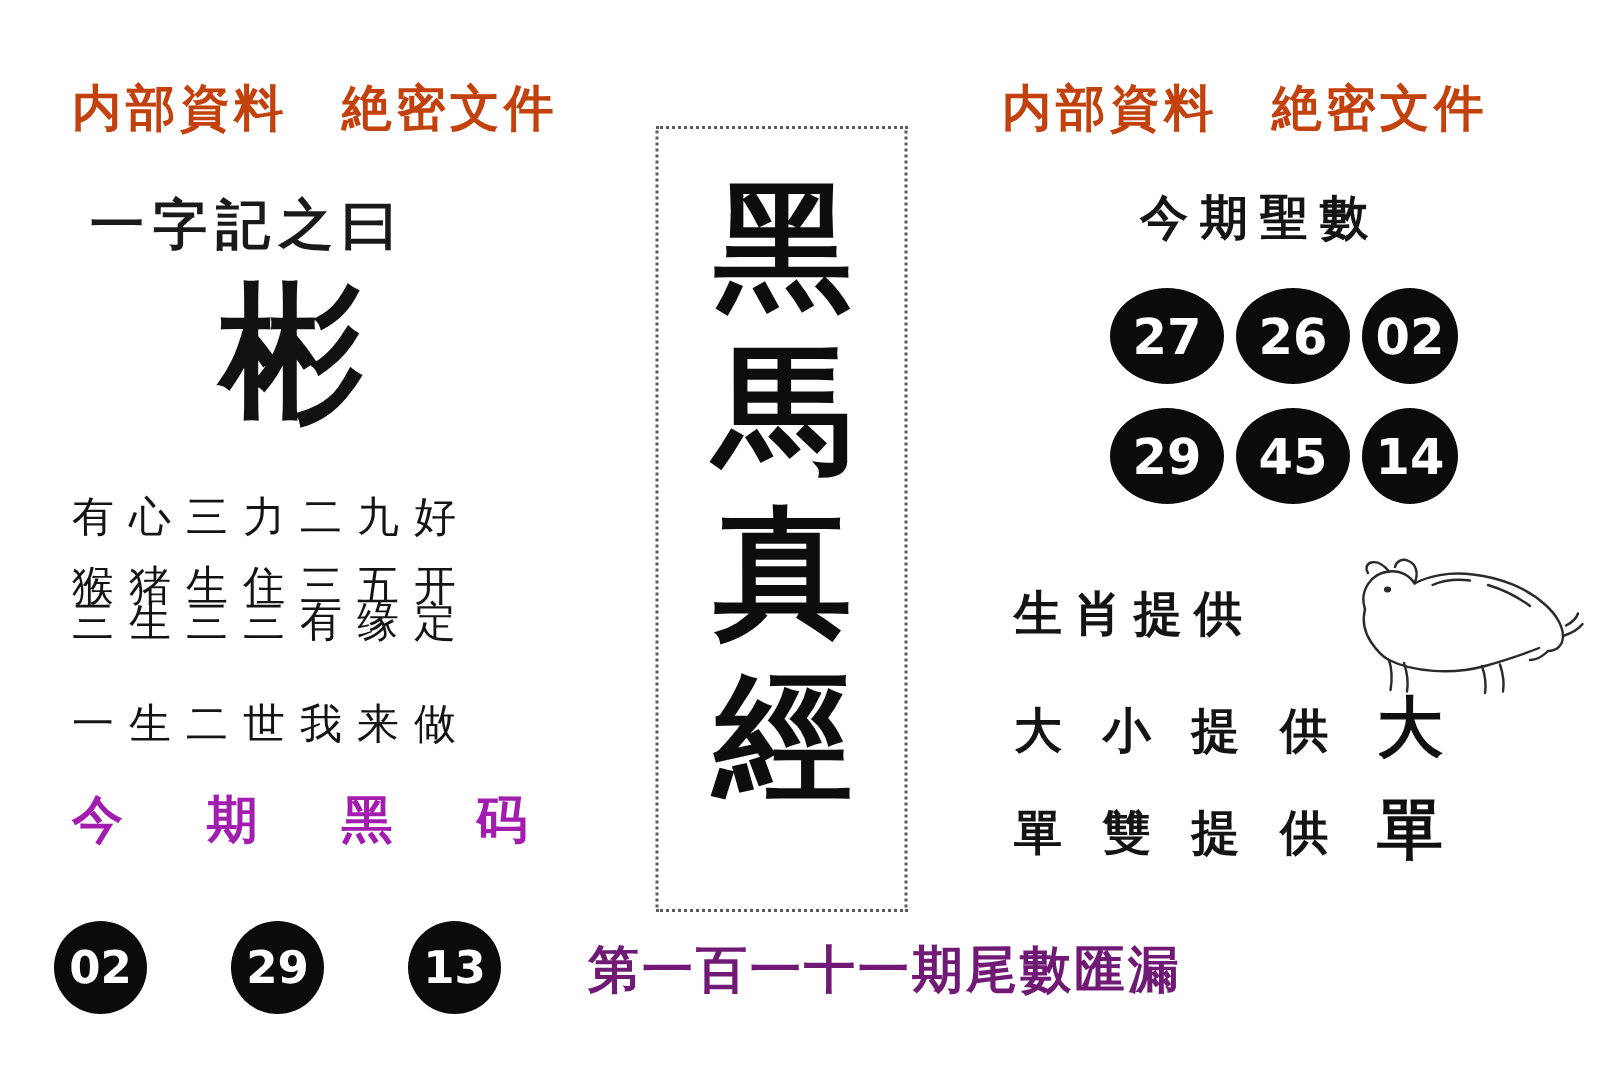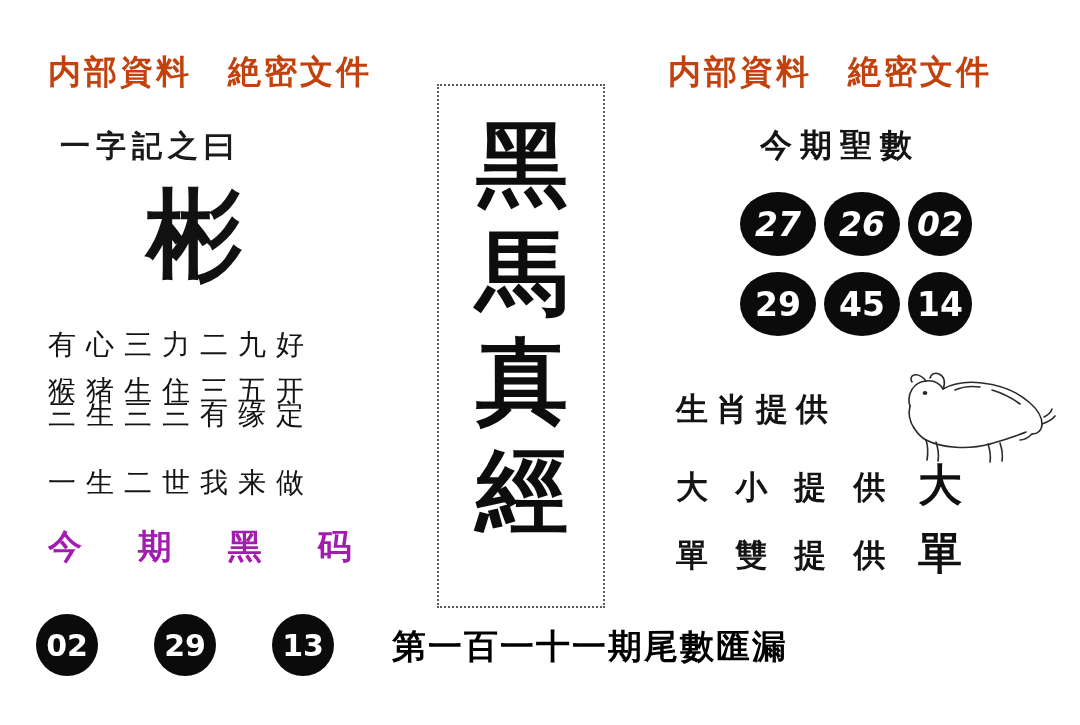--- a/index.html
+++ b/index.html
@@ -29,21 +29,21 @@
     letter-spacing: 3px;
     white-space: nowrap;
     color: #c2410c;
   }
   #header-left  { left: 48px;  top: 50px; }
   #header-right { left: 668px; top: 50px; }
 
   
   #motto-label {
     left: 60px; top: 126px;
-    font-size: 30px;
+    font-size: 36px;
     font-weight: bold;
     letter-spacing: 6px;
     white-space: nowrap;
     color: #1a1a1a;
   }
   #motto-char {
     left: 146px; top: 186px;
     font-size: 96px;
     font-weight: bold;
     line-height: 1;
@@ -91,21 +91,21 @@
   }
   #ball-row-bottom { left: 36px; top: 614px; display: flex; gap: 56px; }
 
   
   .ball-oval {
     width: 76px; height: 64px;
     border-radius: 50%;
     font-size: 33px;
   }
   .ball-oval.small { width: 64px; }
-  #lucky-row-1 { left: 740px; top: 192px; display: flex; gap: 8px; font-style: italic; }
+  #lucky-row-1 { left: 740px; top: 192px; display: flex; gap: 8px; }
   #lucky-row-2 { left: 740px; top: 272px; display: flex; gap: 8px; }
 
   
   #center-box {
     left: 437px; top: 84px;
     width: 168px; height: 524px;
     border-left: 2px dotted #5b5b5b;
     border-right: 2px dotted #5b5b5b;
     border-top: 2px dotted #5b5b5b;
     border-bottom: 2px dotted #5b5b5b;
@@ -156,21 +156,21 @@
   
   #pig { left: 892px; top: 360px; width: 166px; height: 110px; }
 
   
   #footer-text {
     left: 392px; top: 624px;
     font-size: 34px;
     font-weight: bold;
     letter-spacing: 2px;
     white-space: nowrap;
-    color: #000000;
+    color: #701a75;
   }
   #footer-number {
     left: 918px; top: 620px;
     font-size: 52px;
     font-weight: bold;
     font-family: "DejaVu Sans", "Liberation Sans", sans-serif;
     color: #0d0d0d;
     letter-spacing: 1px;
   }
 </style>

